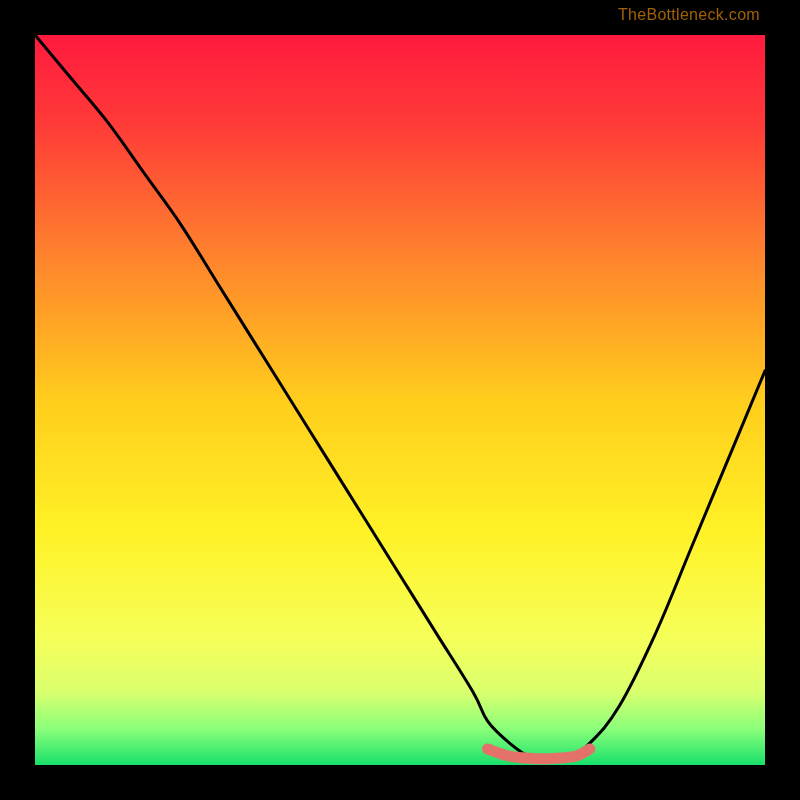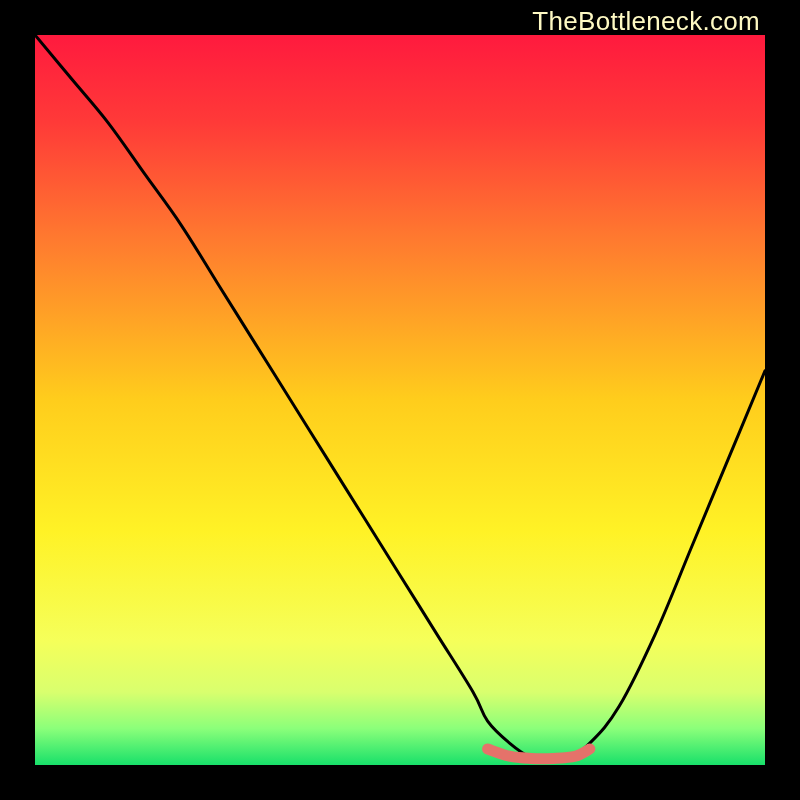--- a/index.html
+++ b/index.html
@@ -37,23 +37,23 @@
     position: absolute;
     left: 0;
     top: 0;
     width: 730px;
     height: 730px;
   }
   .watermark {
     position: absolute;
     top: 6px;
     right: 40px;
-    color: #fef9c3;
+    color: #a16207;
     font-family: Arial, Helvetica, sans-serif;
-    font-size: 26px;
+    font-size: 16px;
     font-weight: 500;
     letter-spacing: 0.3px;
   }
 </style>
 </head>
 <body>
 
 <div class="frame">
   <div class="watermark">TheBottleneck.com</div>
   <div class="plot">

